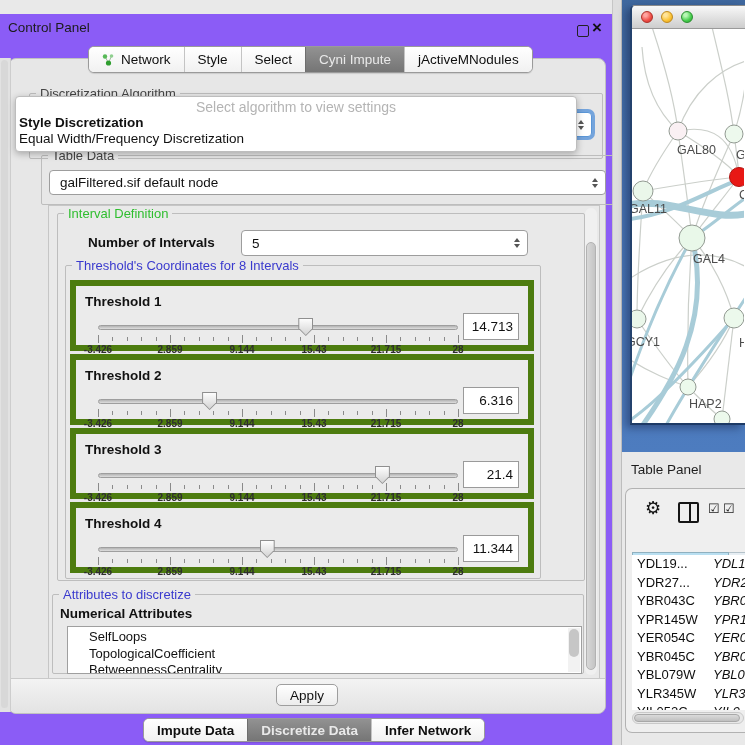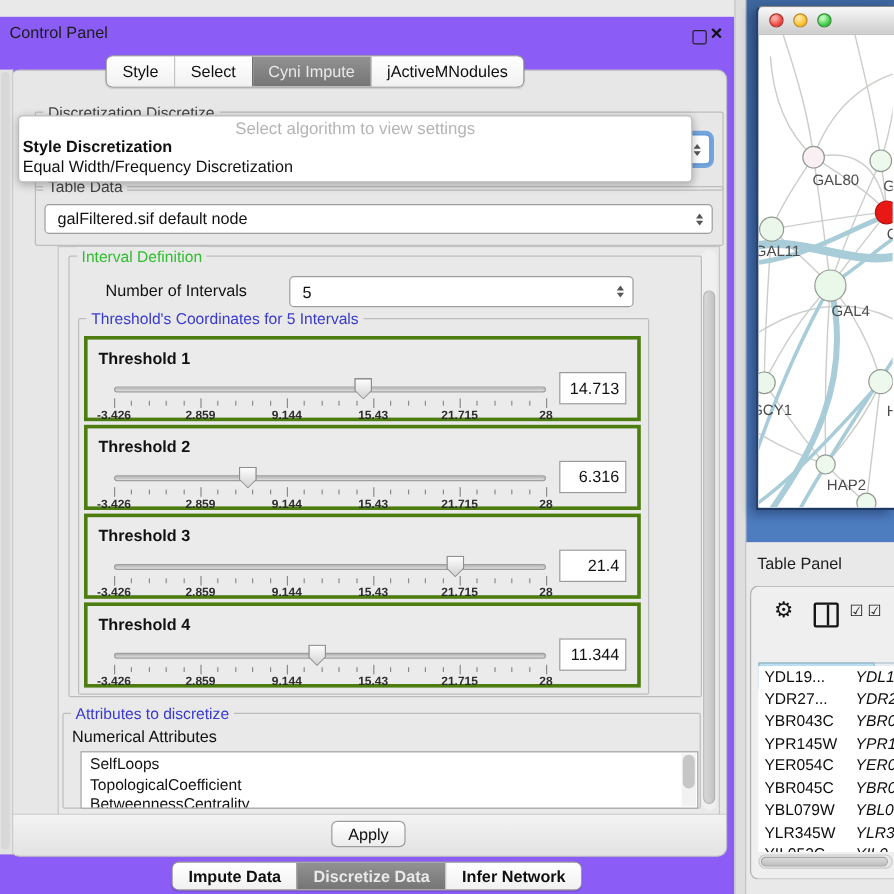--- a/index.html
+++ b/index.html
@@ -44,45 +44,45 @@
          border-radius:4px;box-shadow:0 2px 7px rgba(0,0,0,.28);z-index:30;overflow:hidden;}
   .pop-prompt{height:16px;margin-top:2px;text-align:center;font-size:14px;color:#b4b4b4;line-height:16px;}
   .pop-item{height:16px;line-height:16px;font-size:13.5px;color:#111;padding-left:3px;}
   .pop-item.bold{font-weight:bold;}
   
   .settings{position:absolute;left:39px;top:146px;width:550px;height:473px;background:#e9e9e9;
             border:1px solid #c6c6c6;}
   .vscroll{position:absolute;right:2px;top:2px;width:12px;height:467px;background:#f0f0f0;border-radius:6px;}
   .vscroll .vthumb{position:absolute;left:1px;top:34px;width:10px;height:428px;border-radius:5px;
                    background:linear-gradient(90deg,#d8d8d8,#c4c4c4);border:1px solid #b2b2b2;box-sizing:border-box;}
-  .lbl-bold{font-weight:normal;font-size:13.5px;color:#111;}
+  .lbl-bold{font-weight:bold;font-size:13.5px;color:#111;}
   #num-int-label{position:absolute;left:30px;top:21px;}
   
-  .th-panel{position:absolute;left:4px;width:464px;height:71px;border:3px solid #4d7c0f;background:#ebebeb;box-sizing:border-box;}
+  .th-panel{position:absolute;left:4px;width:464px;height:71px;border:6px solid #4d7c0f;background:#ebebeb;box-sizing:border-box;}
   .th-label{position:absolute;left:9px;top:8px;font-weight:bold;font-size:13.5px;color:#111;}
   .th-slider{position:absolute;left:22px;top:33px;width:360px;height:38px;}
   .track{position:absolute;left:0;top:6px;width:360px;height:5px;border-radius:3px;
          background:linear-gradient(#b3b3b3,#dedede);border:1px solid #9e9e9e;box-sizing:border-box;}
   .thumb{position:absolute;top:-1px;width:15px;height:18px;
          clip-path:polygon(0 0,100% 0,100% 58%,50% 100%,0 58%);background:#8f8f8f;}
   .thumb .tin{position:absolute;left:1px;top:1px;right:1px;bottom:1px;
          clip-path:polygon(0 0,100% 0,100% 58%,50% 100%,0 58%);background:linear-gradient(#fdfdfd,#d3d3d3);}
   .ticks{position:absolute;left:0;top:16px;width:360px;height:8px;}
   .tick{position:absolute;top:0;width:1px;background:#8a8a8a;}
   .tick.minor{height:4px;top:2px;}
   .tick.major{height:8px;}
   .tick-labels{position:absolute;left:0;top:25px;width:360px;height:12px;}
   .tick-lab{position:absolute;transform:translateX(-50%);font-size:10px;font-weight:bold;color:#2e2e2e;white-space:nowrap;}
   .th-value{position:absolute;right:9px;top:27px;width:56px;height:27px;background:#fff;border:1px solid #9a9a9a;
             font-family:"Liberation Sans",sans-serif;font-size:13.5px;color:#111;text-align:right;
             padding:0 5px 0 0;box-sizing:border-box;}
   
   .attr-list{position:absolute;left:14px;top:31px;width:513px;height:46px;background:#fff;
              border:1px solid #9f9f9f;overflow:hidden;}
-  .attr-item{font-size:13px;color:#111;line-height:16.5px;padding-left:7px;}
+  .attr-item{font-size:13px;color:#111;line-height:16.5px;padding-left:21px;}
   .attr-item:first-child{margin-top:2px;}
   .list-scroll{position:absolute;right:1px;top:1px;width:12px;height:44px;background:#f2f2f2;}
   .list-scroll .lthumb{position:absolute;left:1px;top:1px;width:10px;height:28px;background:#c6c6c6;border-radius:5px;}
   
   .apply-bar{position:absolute;left:0;right:0;bottom:0;height:34px;border-top:1px solid #c9c9c9;
              background:linear-gradient(#f3f3f3,#e3e3e3);border-radius:0 0 8px 8px;text-align:center;}
   .apply-btn{margin-top:5px;width:62px;height:22px;background:linear-gradient(#ffffff,#ececec);
              border:1px solid #9e9e9e;border-radius:5px;font-family:"Liberation Sans",sans-serif;
              font-size:13.5px;color:#111;}
   
@@ -127,46 +127,58 @@
 
 <div class="app">
 
   <div class="left">
     <div class="cp-title">Control Panel</div>
     <div class="float-ic"></div>
     <div class="close-ic">×</div>
 
     <div class="segbar" id="top-tabs">
         <div class="seg">
+          <span class="tabicon">
+            <svg width="13" height="13" viewBox="0 0 13 13">
+              <line x1="3" y1="3.5" x2="6.5" y2="10" stroke="#9dbb9d" stroke-width="1"></line>
+              <line x1="9.5" y1="3" x2="6.5" y2="10" stroke="#9dbb9d" stroke-width="1"></line>
+              <circle cx="3" cy="3.5" r="2.2" fill="#57b957"></circle>
+              <circle cx="9.5" cy="3" r="1.8" fill="#8fd08f"></circle>
+              <circle cx="6.5" cy="10" r="2.6" fill="#2f9e2f"></circle>
+            </svg>
+          </span>
+          <span>Network</span>
+        </div>
+        <div class="seg">
           <span>Style</span>
         </div>
         <div class="seg">
           <span>Select</span>
         </div>
         <div class="seg sel">
           <span>Cyni Impute</span>
         </div>
         <div class="seg">
           <span>jActiveMNodules</span>
         </div>
       </div>
 
     <div class="content">
 
       <div class="group" style="left:20px;top:34px;width:572px;height:64px;">
-        <span class="gtitle">Discretization Discretize</span>
+        <span class="gtitle">Discretization Algorithm</span>
       </div>
       <div class="combo focus" style="left:19px;top:53px;width:564px;height:25px;">
         <span class="stepper">
             <i class="up"></i>
             <i class="dn"></i>
           </span>
       </div>
 
-      <div class="group" style="left:20px;top:96px;width:572px;height:48px;">
+      <div class="group" style="left:32px;top:96px;width:572px;height:48px;">
         <span class="gtitle">Table Data</span>
         <div class="combo" style="left:7px;top:14px;width:557px;height:25px;">
           <span>galFiltered.sif default node</span>
           <span class="stepper">
               <i class="up"></i>
               <i class="dn"></i>
             </span>
         </div>
       </div>
 
@@ -176,21 +188,21 @@
           <span class="lbl-bold" id="num-int-label">Number of Intervals</span>
           <div class="combo" style="left:183px;top:16px;width:287px;height:26px;">
             <span>5</span>
             <span class="stepper">
                 <i class="up"></i>
                 <i class="dn"></i>
               </span>
           </div>
 
           <div class="group" style="left:7px;top:51px;width:474px;height:312px;background:#e9e9e9;">
-            <span class="gtitle blue">Threshold's Coordinates for 5 Intervals</span>
+            <span class="gtitle blue">Threshold's Coordinates for 8 Intervals</span>
             <div id="threshold-list">
                 <div class="th-panel" style="top: 14px;">
                   <div class="th-label">Threshold 1</div>
                   <div class="th-slider">
                     <div class="track"></div>
                     <div class="thumb" style="left:200.3px">
                       <div class="tin"></div>
                     </div>
                     <div class="ticks">
                       <span class="tick major" style="left:0.0px"></span>

